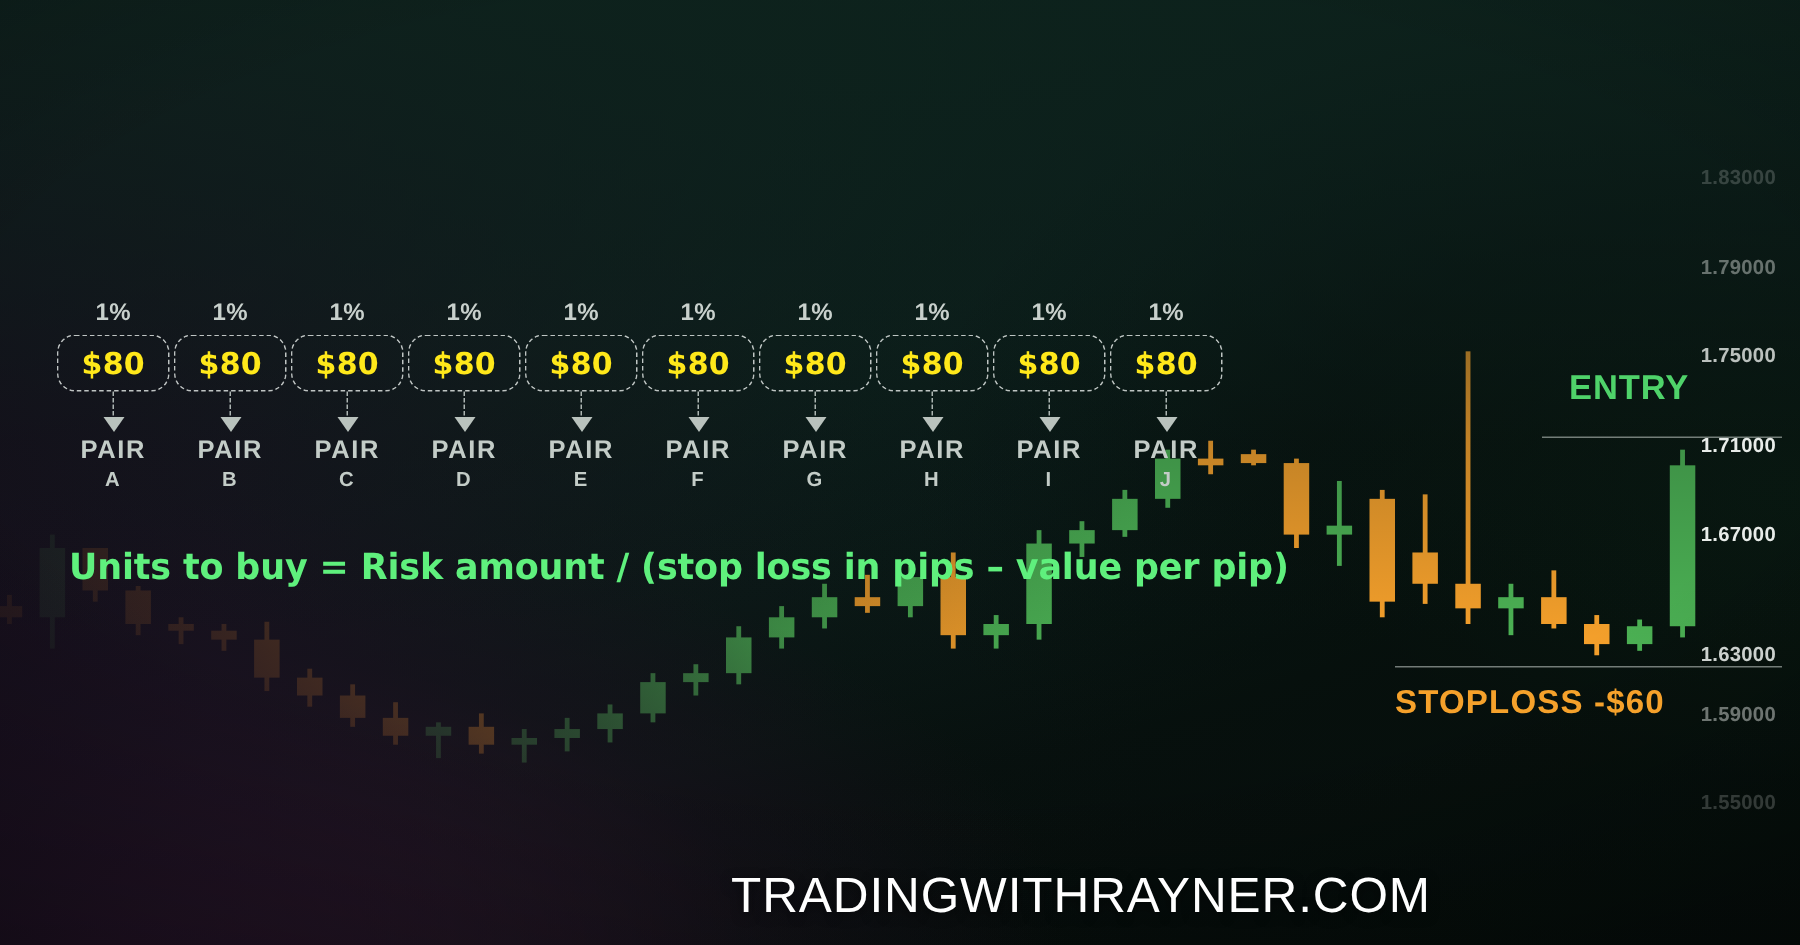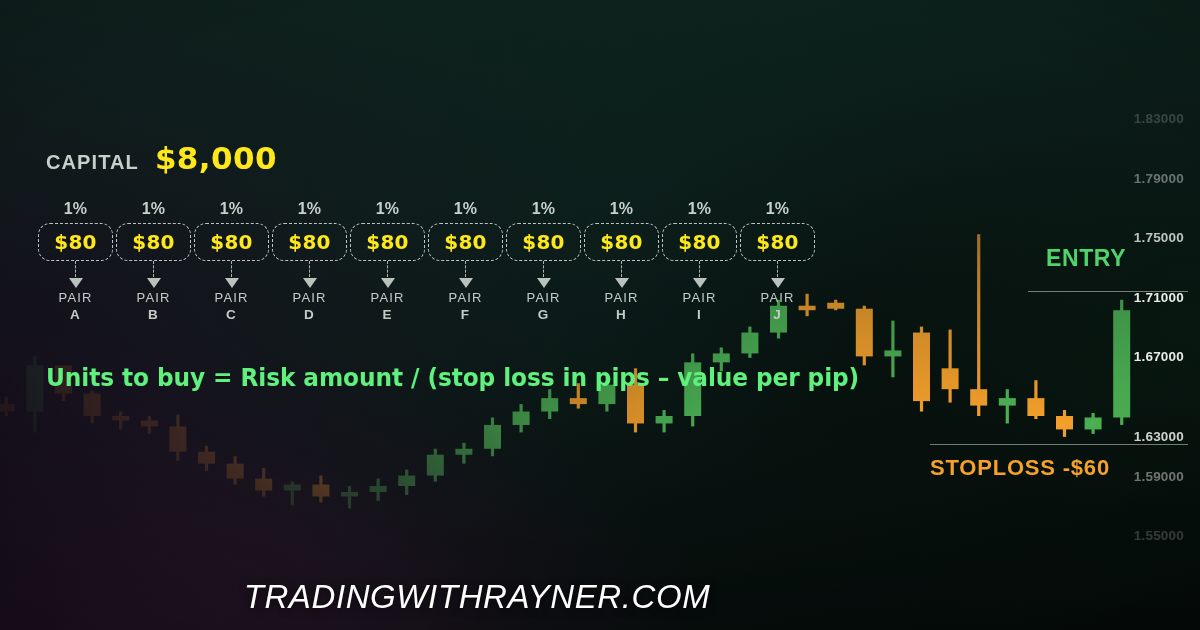--- a/index.html
+++ b/index.html
@@ -62,41 +62,41 @@
   .alloc-col{width:75px;display:flex;flex-direction:column;align-items:center;}
   .pct{font-size:16px;font-weight:700;color:#c8d0cc;margin-bottom:5px;letter-spacing:.2px;}
   .amt-box{width:75px;height:38px;border:1.6px dashed rgba(236,240,238,.80);border-radius:12px;
     display:flex;align-items:center;justify-content:center;}
   .amt{font-size:20px;font-weight:800;color:#ffe81a;letter-spacing:.2px;
     font-family:"DejaVu Sans","Liberation Sans",sans-serif;}
   .connector{height:28px;display:flex;flex-direction:column;align-items:center;justify-content:flex-start;}
   .cdash{width:0;height:16px;border-left:1.6px dashed rgba(200,208,204,.85);}
   .carrow{width:0;height:0;border-left:7px solid transparent;border-right:7px solid transparent;
     border-top:10px solid #b9c2bd;margin-top:1px;}
-  .pair{font-size:13px;font-weight:400;color:#c3ccc7;letter-spacing:1.1px;line-height:1.32;text-align:center;}
+  .pair{font-size:17px;font-weight:700;color:#c3ccc7;letter-spacing:1.1px;line-height:1.32;text-align:center;}
   .pair-id{font-size:13.5px;font-weight:600;color:#c3ccc7;letter-spacing:1.1px;line-height:1.32;}
 
   
   .formula{position:absolute;left:46px;top:364px;font-size:24px;font-weight:800;
     color:#5ff07d;letter-spacing:-.1px;white-space:nowrap;transform:scaleX(.97);transform-origin:left center;
     font-family:"DejaVu Sans","Liberation Sans",sans-serif;}
 
   
   .entry-label{position:absolute;left:1046px;top:245px;font-size:23px;font-weight:700;
     color:#4fd36a;letter-spacing:.6px;}
   .sl-label{position:absolute;left:930px;top:455px;font-size:22px;font-weight:800;
     color:#f5a12b;letter-spacing:.8px;}
   .lvl-line{position:absolute;height:1px;background:rgba(215,222,218,.52);}
   .lvl-entry{left:1028px;top:291px;width:160px;}
   .lvl-sl{left:930px;top:444px;width:258px;}
 
   
-  .footer{position:absolute;left:0;bottom:14px;width:954px;text-align:center;
+  .footer{position:absolute;left:0;bottom:14px;width:954px;text-align:right;
     font-size:33px;font-weight:500;color:#ffffff;letter-spacing:.6px;
-    text-shadow:0 2px 8px rgba(0,0,0,.6);font-style:italic;}
+    text-shadow:0 2px 8px rgba(0,0,0,.6);}
 </style>
 </head>
 <body>
 
 <div class="stage">
 
   <div class="bg-base"></div>
   <div class="bg-green-right"></div>
 
   <div class="chart-wrap">
@@ -277,24 +277,20 @@
       <div class="tick" style="top: 356.4px; opacity: 1;">1.67000</div>
       <div class="tick" style="top: 436px; opacity: 0.88;">1.63000</div>
       <div class="tick" style="top: 475.6px; opacity: 0.46; text-align: center;">1.59000</div>
       <div class="tick" style="top: 535.2px; opacity: 0.2;">1.55000</div>
     </div>
 
   <div class="lvl-line lvl-entry"></div>
   <div class="lvl-line lvl-sl"></div>
 
 
-  <div class="capital">
-    <span class="capital-label">CAPITAL</span>
-    <span class="capital-value">$8,000</span>
-  </div>
 
   <div class="alloc" id="alloc-row">
       <div class="alloc-col">
         <div class="pct">1%</div>
         <div class="amt-box">
           <span class="amt">$80</span>
         </div>
         <div class="connector">
           <div class="cdash"></div>
           <div class="carrow"></div>

